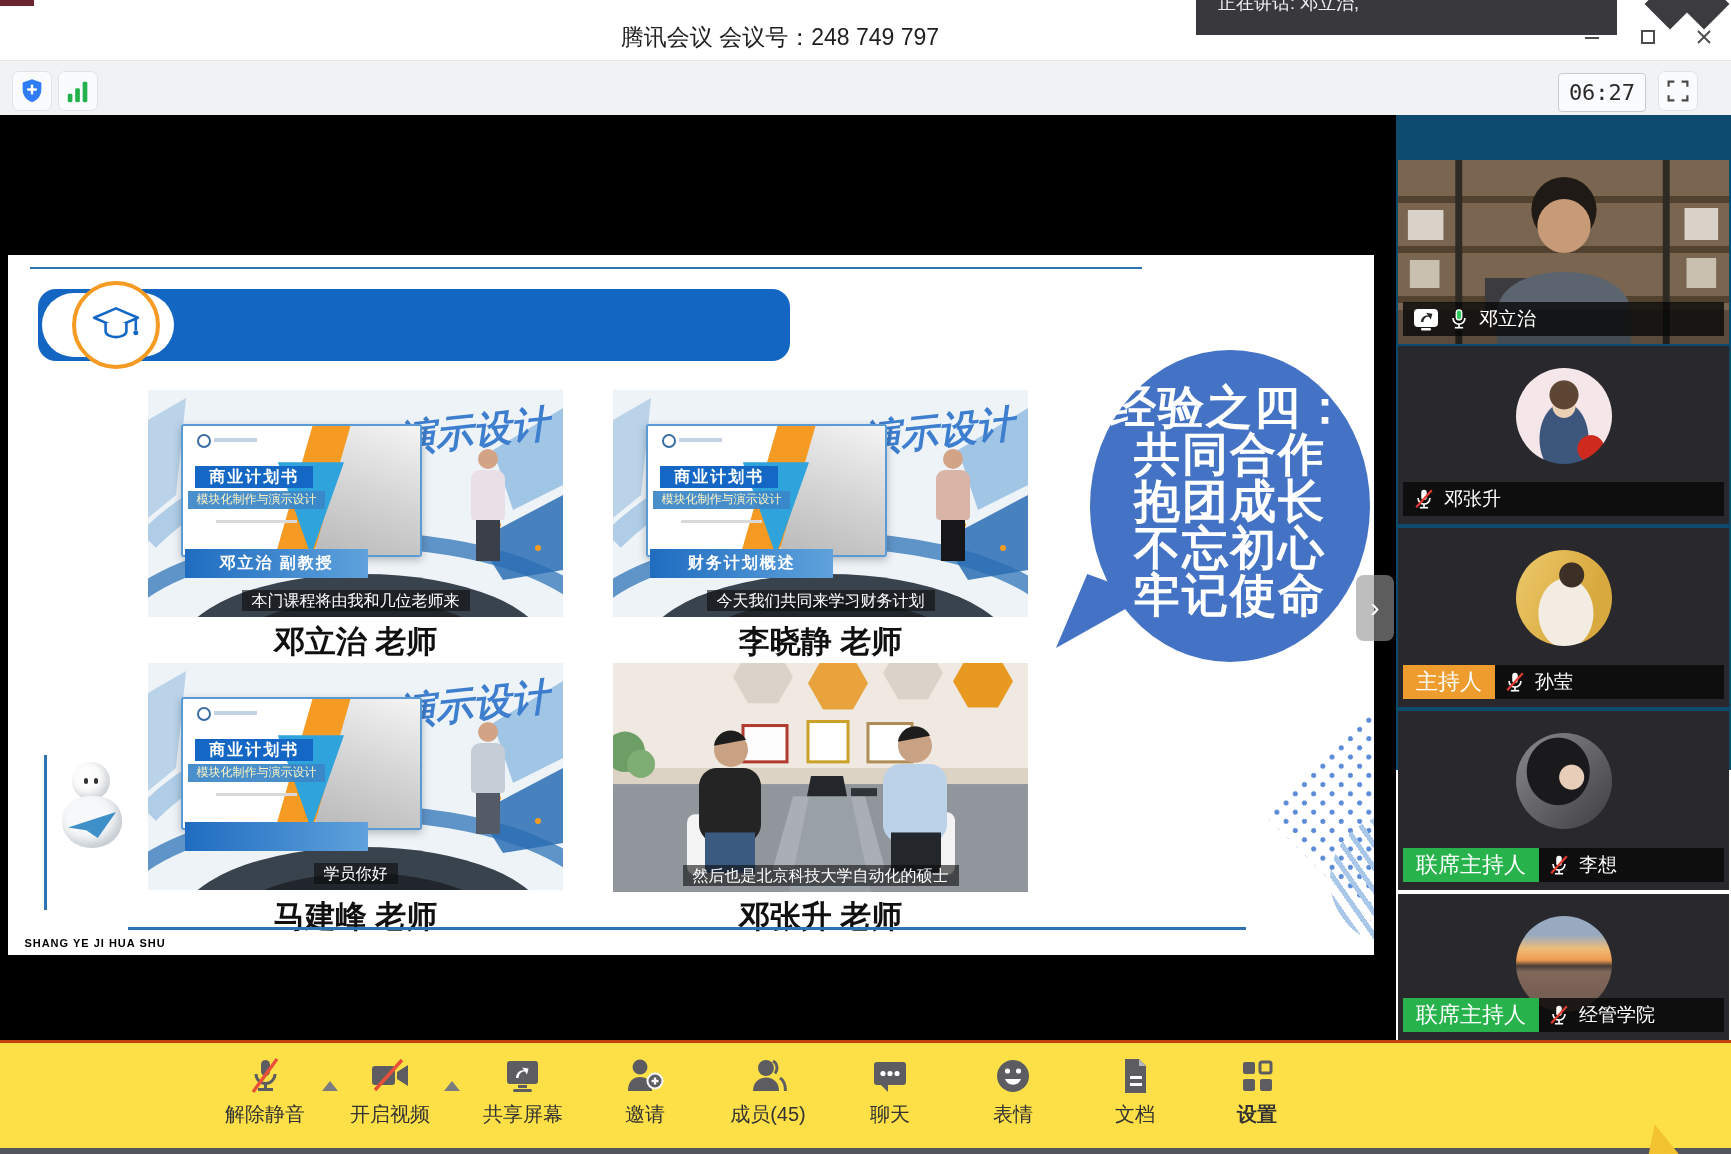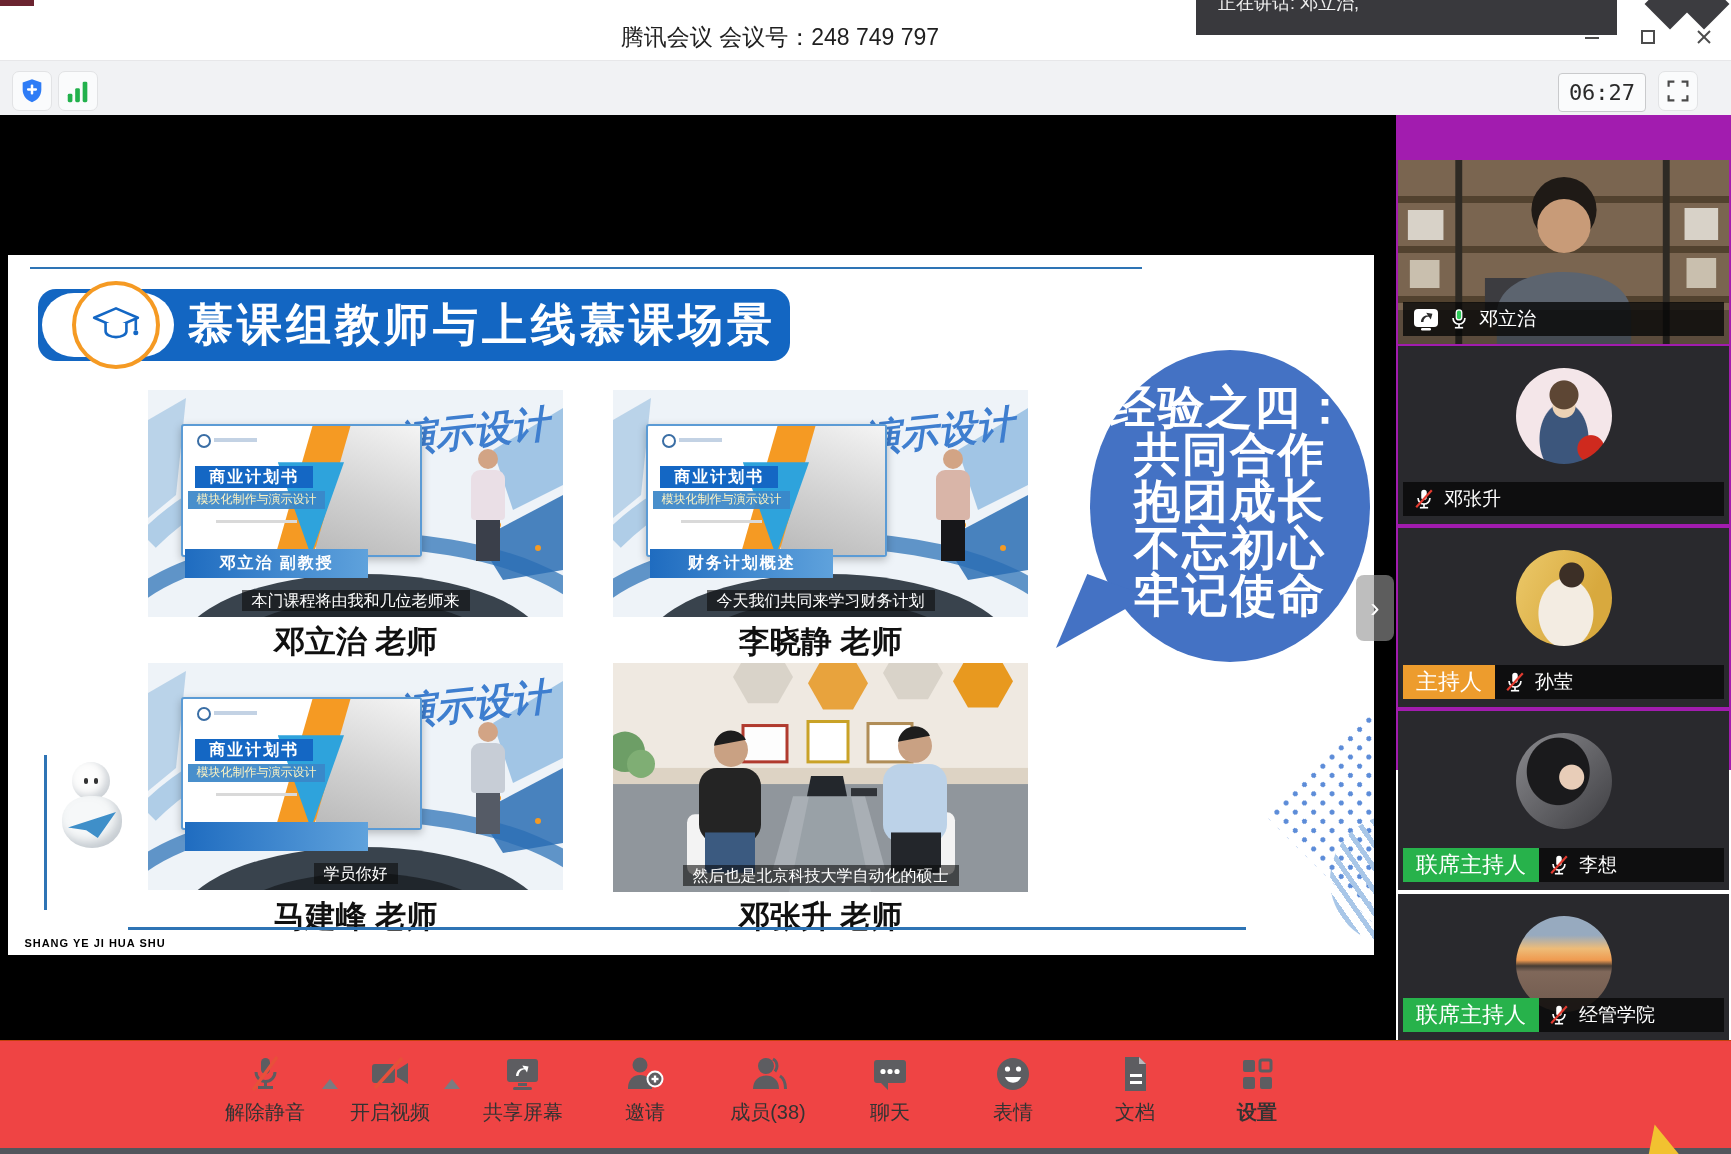--- a/index.html
+++ b/index.html
@@ -73,38 +73,38 @@
   .m-plane{position:absolute;left:34px;top:62px;width:48px;height:26px;background:#3f8fc9;clip-path:polygon(0 60%,100% 0,62% 100%,38% 70%);}
   .m-cap{position:absolute;left:-14px;top:150px;width:150px;text-align:center;font-size:11px;font-weight:bold;color:#000000;letter-spacing:1px;white-space:nowrap;margin-top:37px;}
   .vline{position:absolute;left:36px;top:500px;width:3px;height:155px;background:#2e74b5;}
   .hline{position:absolute;left:120px;top:672px;width:1118px;height:3px;background:#2e74b5;}
   .dots{position:absolute;left:1290px;top:480px;width:160px;height:160px;transform:rotate(45deg);background-image:radial-gradient(#4a7fd4 2.2px,transparent 2.8px);background-size:13px 13px;opacity:.9;}
   .stripes{position:absolute;left:1322px;top:560px;width:130px;height:130px;border-radius:50%;background:repeating-linear-gradient(55deg,#a9c7e8 0 5px,transparent 5px 13px);}
 
   .chevron{position:absolute;left:1356px;top:460px;width:38px;height:66px;background:rgba(150,150,150,.62);border-radius:8px;border:none;color:#fff;font-size:28px;display:flex;align-items:center;justify-content:center;cursor:pointer;z-index:5;}
 
   
-  .sidebar{position:absolute;left:1396px;top:115px;width:335px;height:655px;background:#a21caf;}
+  .sidebar{position:absolute;left:1396px;top:115px;width:335px;height:655px;background:#0c4a6e;}
   .ptile{position:absolute;left:2px;width:331px;background:#29292d;overflow:hidden;cursor:pointer;}
   .t1{top:45px;height:184px;} .t2{top:231px;height:178px;} .t3{top:413px;height:179px;}
   .t4{top:596px;height:179px;} .t5{top:779px;height:146px;}
   .ptile svg.pvid{position:absolute;left:0;top:0;width:100%;height:100%;}
   .av{position:absolute;left:50%;top:22px;width:96px;height:96px;margin-left:-48px;border-radius:50%;overflow:hidden;}
   .av-cartoon{background:radial-gradient(circle at 78% 84%,#cf2a1e 0 13px,transparent 14px),radial-gradient(circle at 50% 28%,#5d4634 0 14px,transparent 15px),radial-gradient(circle at 50% 40%,#ecd2b5 0 11px,transparent 12px),radial-gradient(ellipse at 50% 74%,#3c567c 0 24px,transparent 25px),#f4e6e9;}
   .av-paint{background:radial-gradient(circle at 58% 26%,#3c2f26 0 12px,transparent 13px),radial-gradient(ellipse at 52% 66%,#f3ece2 0 27px,transparent 28px),linear-gradient(115deg,#ecc96a,#d8a93e 70%);}
   .av-photo{background:radial-gradient(circle at 58% 46%,#e8cdb8 0 12px,transparent 13px),radial-gradient(ellipse at 44% 40%,#1a1a1c 0 31px,transparent 32px),linear-gradient(135deg,#8a8a8e,#3e3e42);}
   .av-sunset{background:linear-gradient(#97aabf 0 20%,#eebc78 34%,#ef9a50 46%,#463c34 52%,#80685a 58%,#705a4e 100%);}
   .pbar{position:absolute;left:5px;right:5px;bottom:8px;height:34px;background:rgba(8,8,8,.8);display:flex;align-items:center;gap:9px;overflow:hidden;}
   .pbar.noBadge{padding-left:10px;}
   .pbadge{height:100%;display:flex;align-items:center;padding:0 13px;color:#fff;font-size:22px;flex:none;white-space:nowrap;}
   .badge-host{background:#ED9C2D;} .badge-cohost{background:#27B24B;}
   .pname{color:#fff;font-size:19px;white-space:nowrap;}
 
   
-  .toolbar{position:absolute;left:0;top:1040px;width:1731px;height:108px;background:#ef4444;border-top:1px solid #c2410c;box-sizing:border-box;}
+  .toolbar{position:absolute;left:0;top:1040px;width:1731px;height:108px;background:#fde047;border-top:3px solid #c2410c;box-sizing:border-box;}
   .titem{position:absolute;top:10px;width:120px;text-align:center;cursor:pointer;}
   .titem .ic{height:46px;display:flex;align-items:center;justify-content:center;}
   .titem .lb{font-size:20px;color:#333;margin-top:2px;white-space:nowrap;}
   .caret{position:absolute;top:38px;width:0;height:0;border-left:8px solid transparent;border-right:8px solid transparent;border-bottom:10px solid #7b7b80;cursor:pointer;}
   .bottom-strip{position:absolute;left:0;top:1148px;width:1731px;height:6px;background:#53565c;}
   .cursor-artifact{position:absolute;left:1642px;top:1124px;width:0;height:0;border-left:17px solid transparent;border-right:17px solid transparent;border-bottom:36px solid #f2c230;transform:rotate(-14deg);z-index:60;}
 </style>
 </head>
 <body>
 
@@ -168,21 +168,20 @@
       <div class="hdr-bar"></div>
       <div class="hdr-pill"></div>
       <div class="hdr-circle">
         <svg width="50" height="44" viewBox="0 0 48 42">
           <polygon points="24,5 45,14 24,23 3,14" fill="#fff" stroke="#1467C4" stroke-width="2.5" stroke-linejoin="round"></polygon>
           <path d="M14 19v8c0 3.2 4.5 5.6 10 5.6s10-2.4 10-5.6v-8" fill="#fff" stroke="#1467C4" stroke-width="2.5"></path>
           <line x1="43" y1="15" x2="43" y2="26" stroke="#1467C4" stroke-width="2.5"></line>
           <circle cx="43" cy="28.5" r="2.4" fill="#1467C4"></circle>
         </svg>
       </div>
-      <div class="hdr-title">慕课组教师与上线慕课场景</div>
 
       <div class="vthumb v1">
         <svg class="bgfx" viewBox="0 0 415 227" preserveAspectRatio="none">
           <rect width="415" height="227" fill="#eef3f8"></rect>
           <path d="M0 150 Q60 90 140 80" stroke="#9fc3e2" stroke-width="22" fill="none" opacity=".8"></path>
           <ellipse cx="210" cy="255" rx="250" ry="105" fill="none" stroke="#2f74b8" stroke-width="16" opacity=".75"></ellipse>
           <ellipse cx="215" cy="262" rx="185" ry="78" fill="#39434d"></ellipse>
           <ellipse cx="215" cy="268" rx="140" ry="58" fill="#20262c"></ellipse>
           <path d="M330 150 L415 105 L415 180 L355 190 Z" fill="#2a6db4" opacity=".85"></path>
           <path d="M345 60 L415 18 L415 95 L365 120 Z" fill="#6ea7d8" opacity=".6"></path>
@@ -490,21 +489,21 @@
 
     <div class="titem" style="left:708px;">
       <div class="ic">
           <svg width="44" height="44" viewBox="0 0 44 44">
         <path d="M27 7a8 8 0 0 1 4 7 8 8 0 0 1-2 5.4" fill="none" stroke="#5d5d61" stroke-width="3"></path>
         <circle cx="20" cy="14" r="8" fill="#5d5d61"></circle>
         <path d="M7 37c0-9 6-13.5 13-13.5S33 28 33 37z" fill="#5d5d61"></path>
         <path d="M34 24c3.5 2.2 5.5 6.5 5.5 13" fill="none" stroke="#5d5d61" stroke-width="3"></path>
       </svg>
         </div>
-      <div class="lb">成员(38)</div>
+      <div class="lb">成员(45)</div>
     </div>
 
     <div class="titem" style="left:830px;">
       <div class="ic">
           <svg width="44" height="44" viewBox="0 0 44 44">
         <path d="M9 8h26a3 3 0 0 1 3 3v17a3 3 0 0 1-3 3H20v7l-7-7H9a3 3 0 0 1-3-3V11a3 3 0 0 1 3-3z" fill="#5d5d61"></path>
         <circle cx="15" cy="19.5" r="2.6" fill="#fff"></circle>
             <circle cx="22" cy="19.5" r="2.6" fill="#fff"></circle>
             <circle cx="29" cy="19.5" r="2.6" fill="#fff"></circle>
       </svg>

